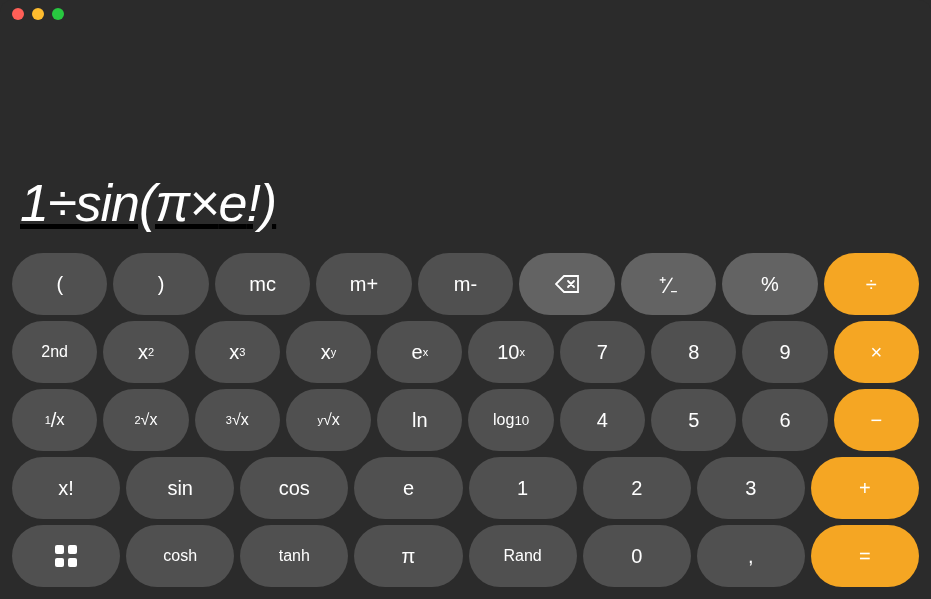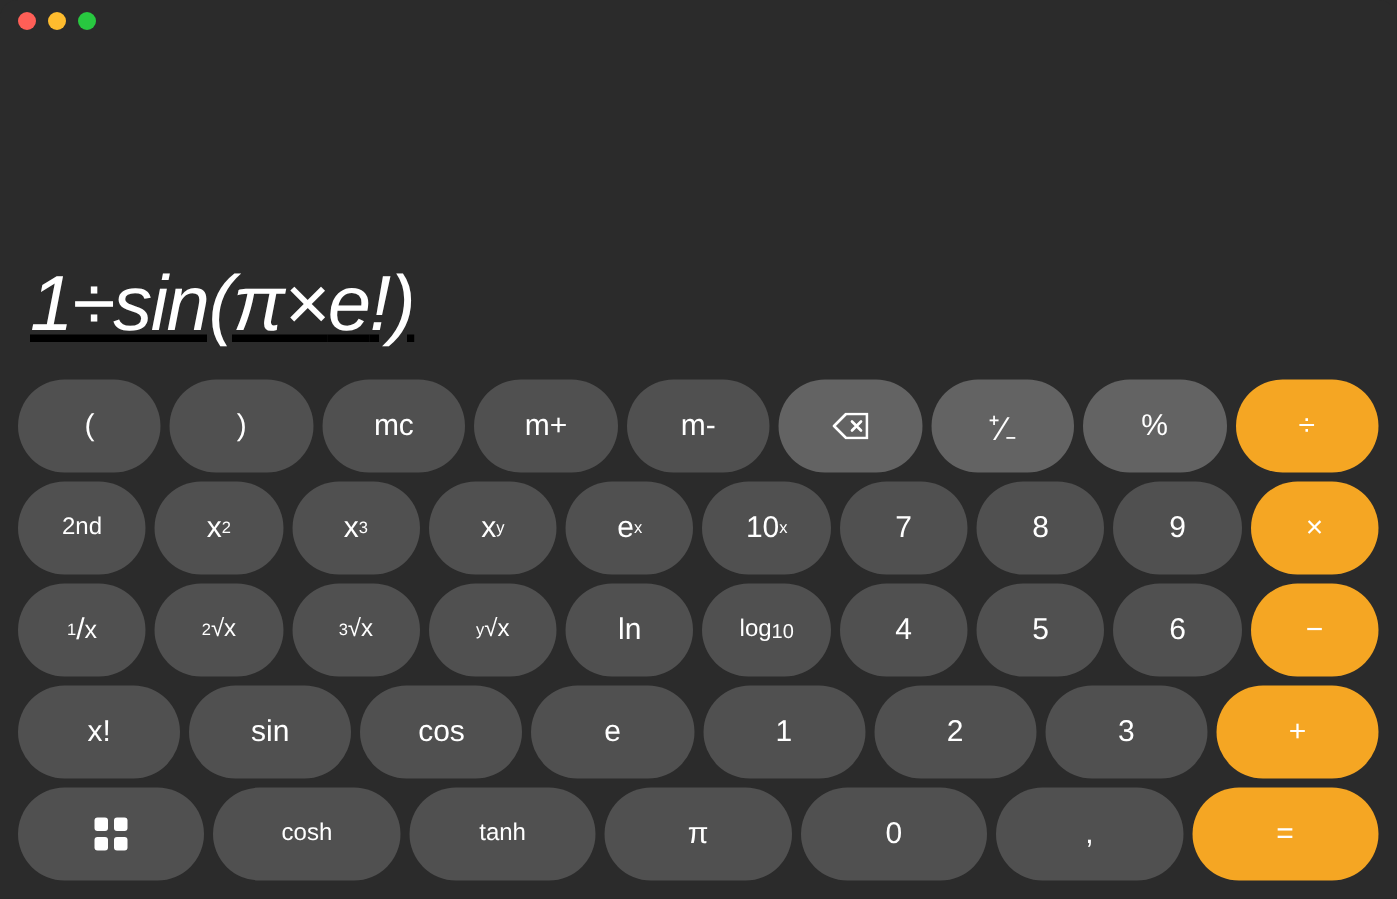--- a/index.html
+++ b/index.html
@@ -182,17 +182,18 @@
         <svg width="26" height="26" viewBox="0 0 26 26" fill="white">
         <rect x="2" y="2" width="9" height="9" rx="2"></rect>
         <rect x="15" y="2" width="9" height="9" rx="2"></rect>
         <rect x="2" y="15" width="9" height="9" rx="2"></rect>
         <rect x="15" y="15" width="9" height="9" rx="2"></rect>
       </svg>
       </button>
       <button class="btn btn-small-text">cosh</button>
       <button class="btn btn-small-text">tanh</button>
       <button class="btn">π</button>
+      <button class="btn btn-small-text">Rand</button>
       <button class="btn">0</button>
       <button class="btn">,</button>
       <button class="btn btn-operator">=</button>
     </div>
   </div>
 
 </body></html>

